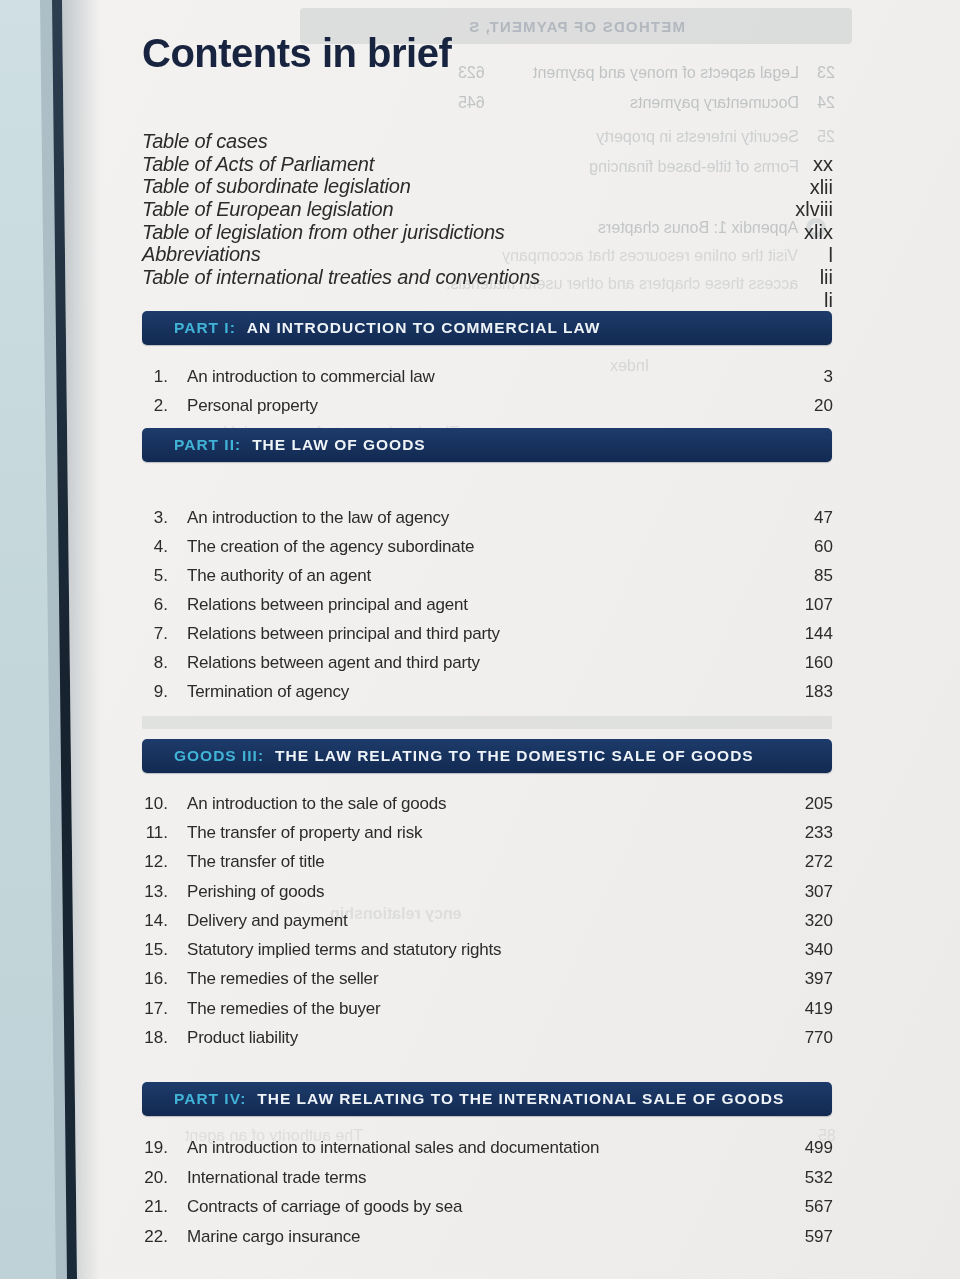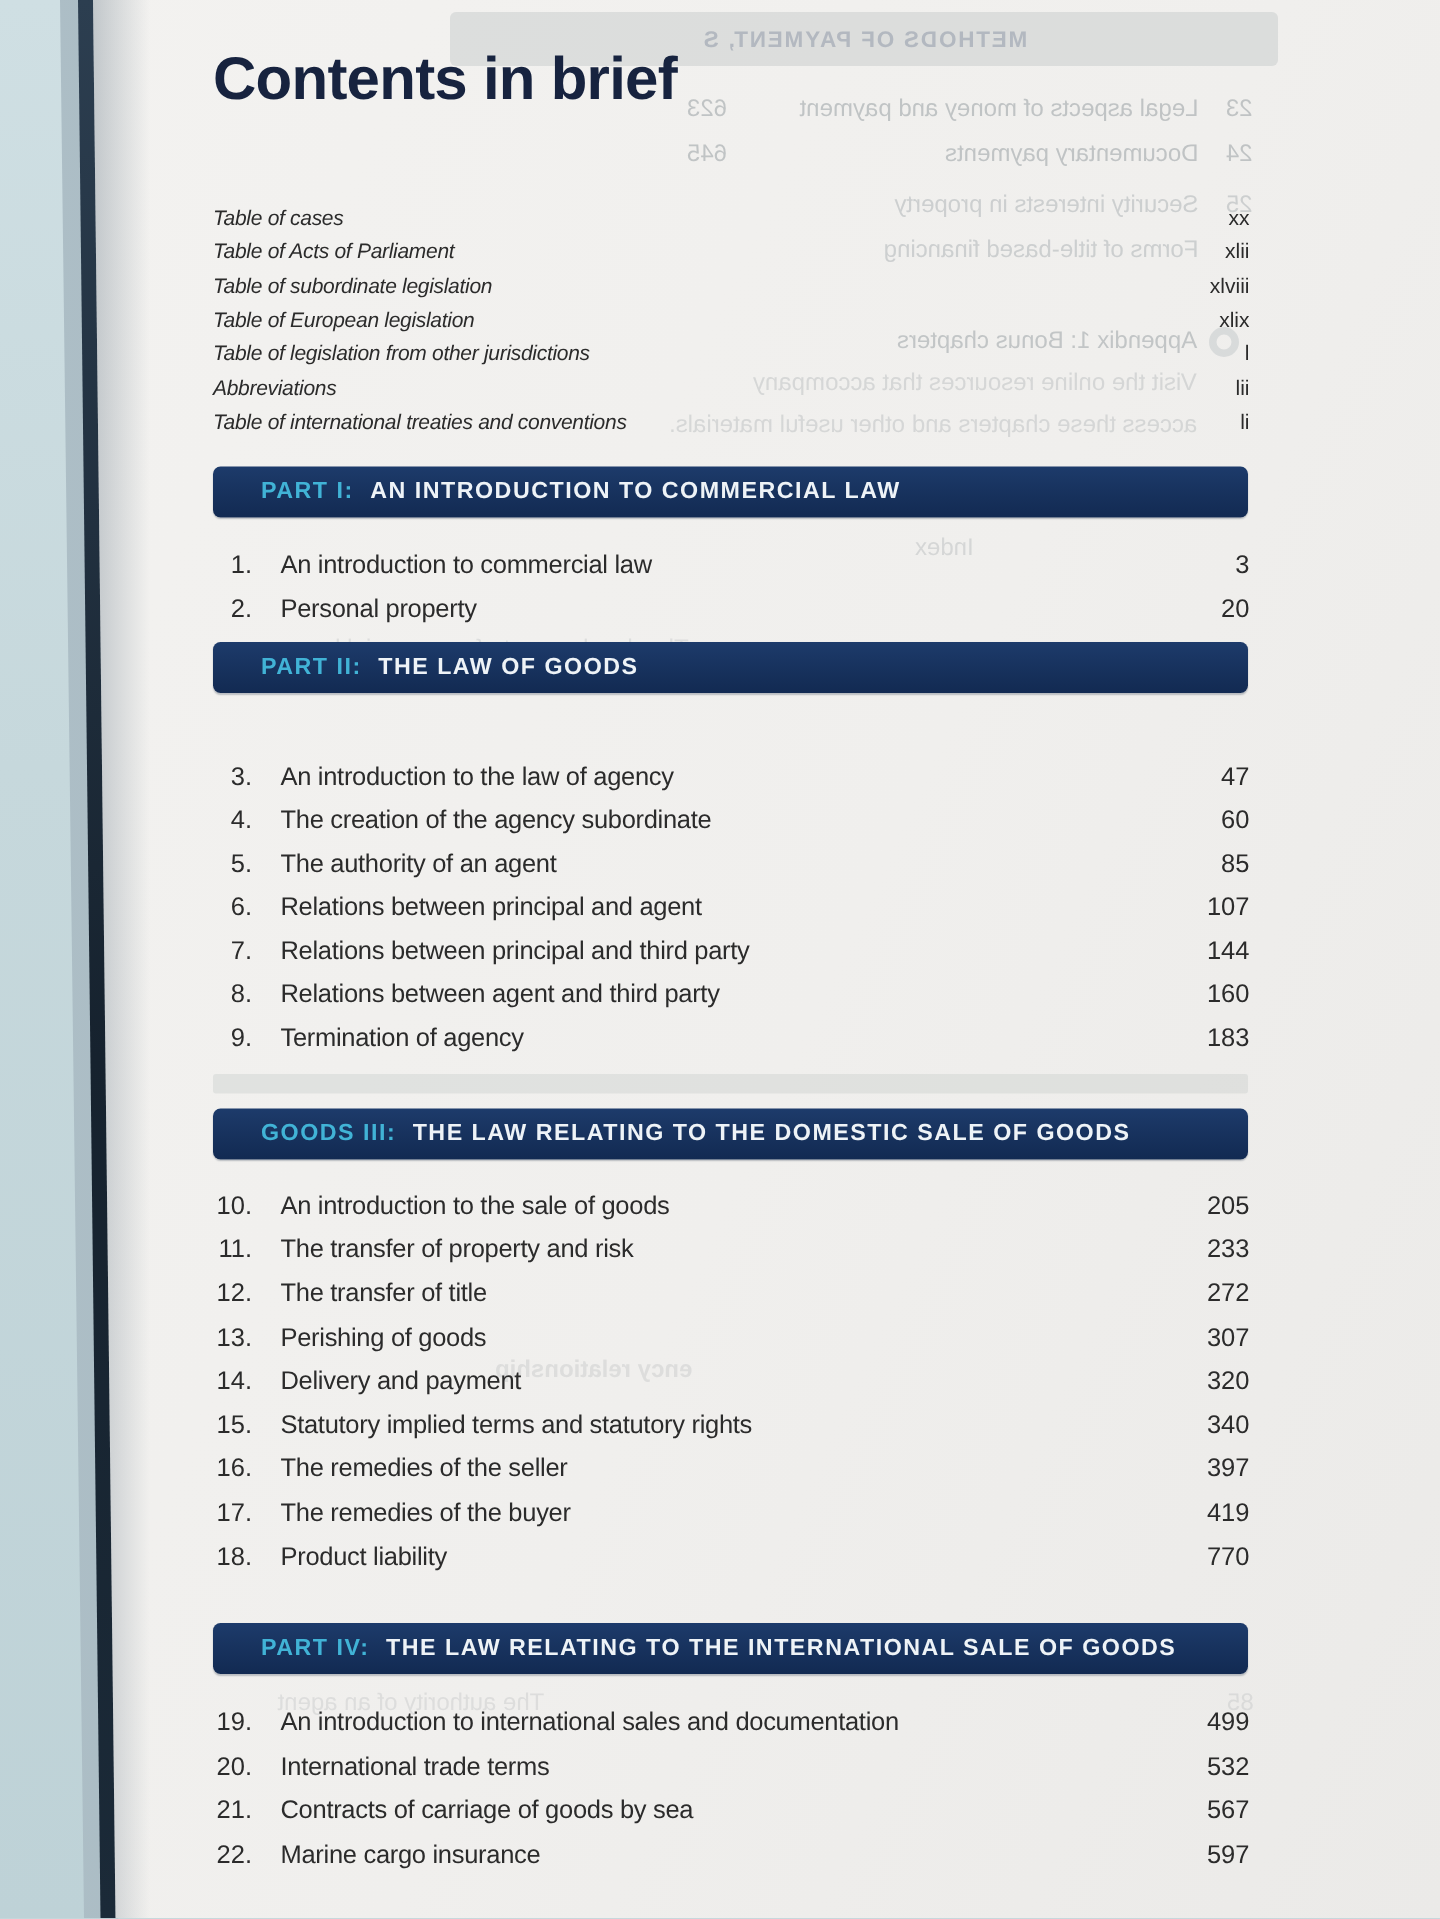--- a/index.html
+++ b/index.html
@@ -41,21 +41,21 @@
     background:rgba(205,208,207,.45);border-radius:2px;}
   .faint{color:rgba(160,167,171,.34);}
   .fainter{color:rgba(165,171,175,.26);}
 
   
   .content{position:absolute;left:142px;width:691px;color:var(--body-text,#2b2b2b);}
   .doc-title{position:absolute;left:142px;top:0px;
     font-size:40px;line-height:52px;font-weight:bold;letter-spacing:-.5px;
     color:var(--title-text,#17233f);}
   .front-matter{top:130px;}
-  .fm-row{display:flex;align-items:flex-end;height:22.7px;font-size:14px;}
+  .fm-row{display:flex;align-items:flex-start;height:22.7px;font-size:20px;flex-direction:column;}
   .fm-row .label{font-style:italic;letter-spacing:-.2px;}
   .fm-row .pg{margin-left:auto;font-style:normal;}
   .banner{position:absolute;left:142px;width:690px;height:34px;border-radius:5px;
     background:linear-gradient(180deg,#1d3b6b 0%,var(--banner-bg,#18335f) 45%,#122a52 100%);
     display:flex;align-items:center;padding-left:32px;box-sizing:border-box;
     font-weight:bold;font-size:15.5px;letter-spacing:1px;box-shadow:0 1px 1px rgba(20,35,60,.25);}
   .banner .part{color:var(--part-label,#41b3d6);margin-right:11px;}
   .banner .ptitle{color:var(--banner-text,#eef3f7);}
   .chapters{position:absolute;}
   .ch-row{display:flex;align-items:center;height:var(--rh,29px);font-size:17px;}

